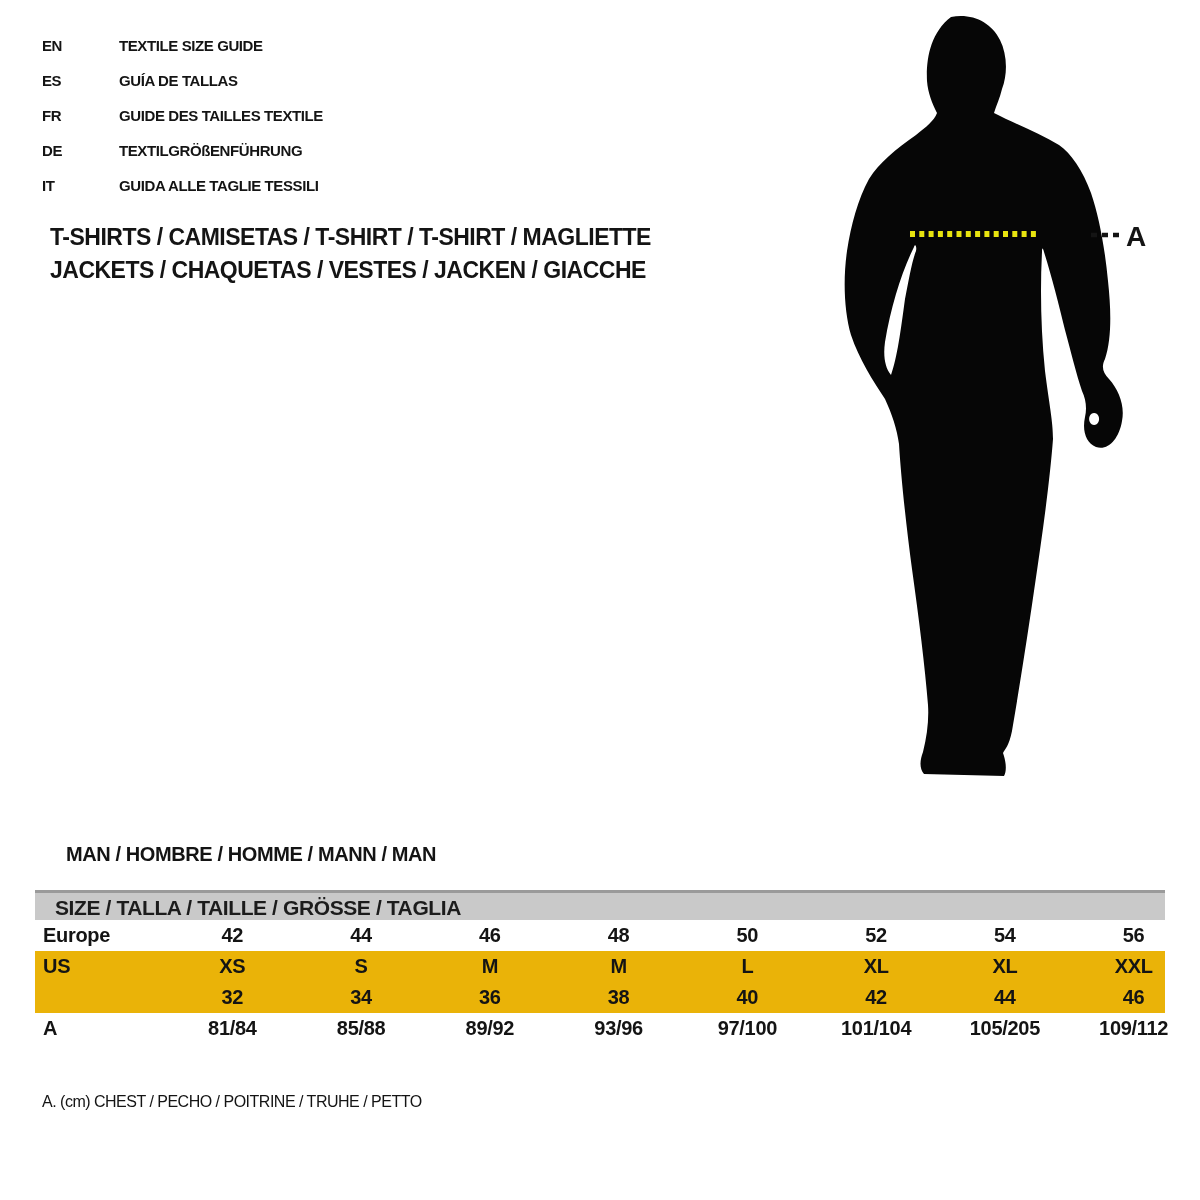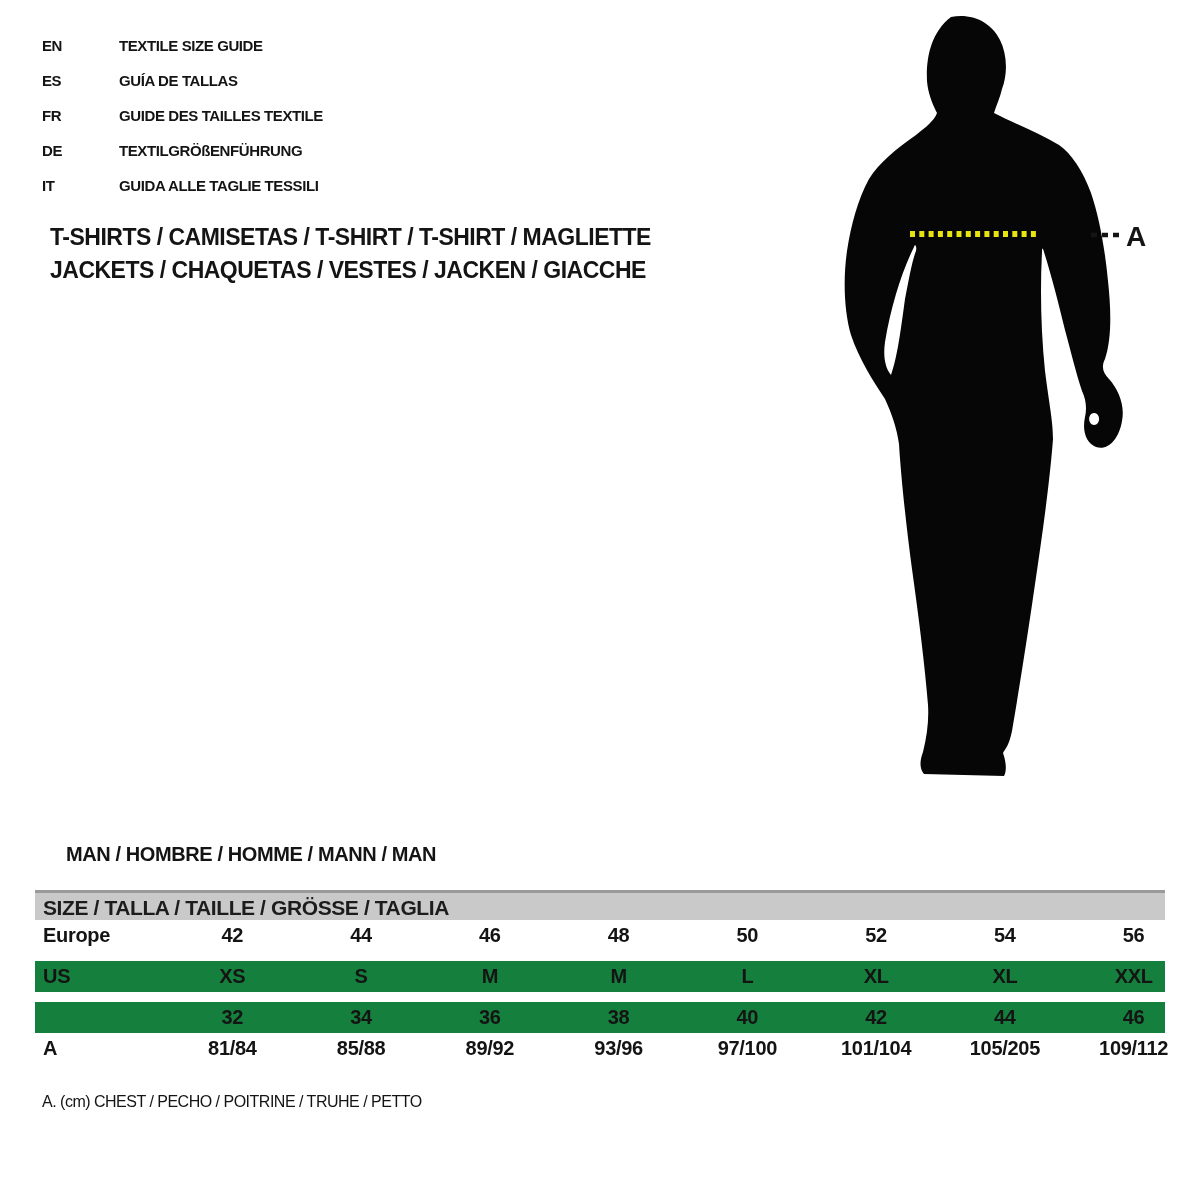--- a/index.html
+++ b/index.html
@@ -17,24 +17,24 @@
   .cat-line  { font-size:23px; line-height:33px; font-weight:700; letter-spacing:-0.5px; white-space:nowrap; }
   
   .figure-svg { position:absolute; left:0; top:0; width:1200px; height:1200px; pointer-events:none; }
   .figure-svg text { font-family:"Liberation Sans", sans-serif; font-weight:700; font-size:28px; fill:#141414; }
   
   .section-title { position:absolute; left:42px; top:843px; font-size:20px; font-weight:700; letter-spacing:-0.4px;margin-left:24px; }
   
   .table { position:absolute; left:35px; top:890px; width:1130px; font-weight:700; }
   .t-header {
     height:30px; line-height:30px; background:#c9c9c9; border-top:3px solid #9a9a9a;
-    font-size:21px; letter-spacing:-0.4px; padding-left:8px; box-sizing:border-box; color:#1c1c1c;
+    font-size:21px; letter-spacing:-0.4px; padding-left:20px; box-sizing:border-box; color:#1c1c1c;
   }
   .t-row  { position:relative; height:31px; line-height:31px; font-size:20px; letter-spacing:-0.3px; }
-  .t-row.shaded { background:#15803d;margin-top:10px; }
+  .t-row.shaded { background:#eab308; }
   .t-label { position:absolute; left:8px; top:0; }
   .cells  { position:absolute; left:133px; top:0; width:1030px; height:44px;
             display:grid; grid-template-columns:repeat(8,1fr); }
   .cell   { text-align:center; }
   
   .footnote { position:absolute; left:42px; top:1093px; font-size:16px; font-weight:400; letter-spacing:-0.5px; }
 </style>
 </head>
 <body>
 

